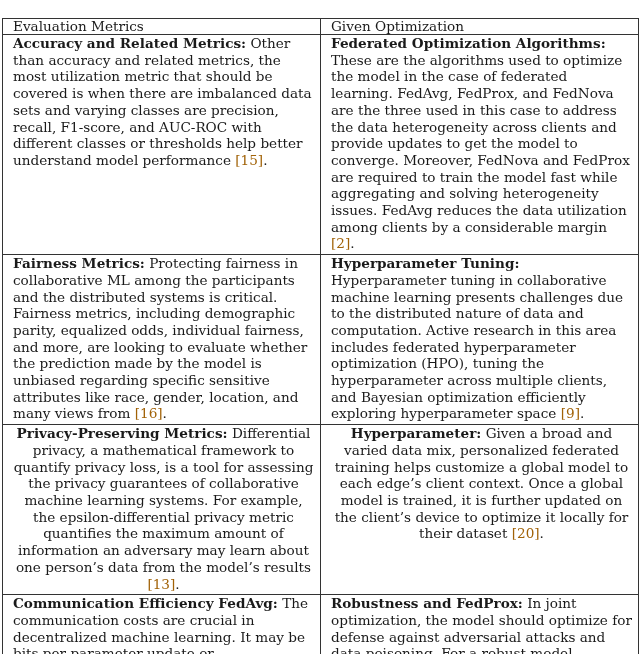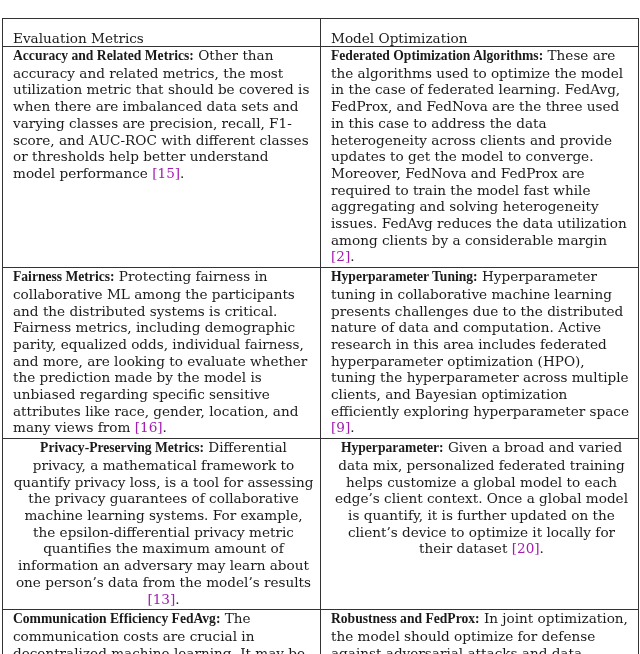--- a/index.html
+++ b/index.html
@@ -4,56 +4,56 @@
 <style>
   html, body { margin: 0; padding: 0; background: #ffffff; }
   body { width: 640px; height: 654px; overflow: hidden; position: relative;
          font-family: "DejaVu Serif", "Liberation Serif", serif; color: #1a1a1a; }
   .caption-remnant { position: absolute; top: -6px; left: 0; width: 640px; height: 12px;
          text-align: center; font-size: 12px; color: #333; overflow: hidden; }
   table.main { position: absolute; top: 18px; left: 2px; width: 636px; border-collapse: collapse;
          table-layout: fixed; }
   table.main td, table.main th { border: 1.3px solid #333; vertical-align: top; text-align: left;
          padding: 0 6px 2px 10px; font-size: 13.6px; line-height: 16.7px; }
-  table.main th { font-weight: normal; padding-top: 12px; padding-bottom: 0; height: 15px; line-height: 15px; }
-  .term { font-weight: bold; font-family: Liberation Serif, serif; }
-  .cite { color: #a21caf; }
+  table.main th { font-weight: normal; padding-top: 0; padding-bottom: 0; height: 15px; line-height: 15px; }
+  .term { font-weight: bold; }
+  .cite { color: #a16207; }
   col.c1 { width: 318px; } col.c2 { width: 318px; }
   tr.r1 td { height: 193px; }
   tr.r2 td { height: 155px; }
   tr.r3 td { height: 146px; text-align: center; }
   tr.r4 td { height: 117px; }
 </style>
 </head>
 <body>
 
 <div class="caption-remnant"></div>
 
 <table class="main">
   <colgroup>
       <col class="c1">
       <col class="c2">
     </colgroup>
   <thead>
     <tr>
       <th>Evaluation Metrics</th>
-      <th>Model Optimization</th>
+      <th>Given Optimization</th>
     </tr>
   </thead>
   <tbody>
     <tr class="r1">
       <td><span class="term">Accuracy and Related Metrics:</span><span> Other than accuracy and related metrics, the most utilization metric that should be covered is when there are imbalanced data sets and varying classes are precision, recall, F1-score, and AUC-ROC with different classes or thresholds help better understand model performance </span><a class="cite">[15]</a><span>.</span></td>
       <td><span class="term">Federated Optimization Algorithms:</span><span> These are the algorithms used to optimize the model in the case of federated learning. FedAvg, FedProx, and FedNova are the three used in this case to address the data heterogeneity across clients and provide updates to get the model to converge. Moreover, FedNova and FedProx are required to train the model fast while aggregating and solving heterogeneity issues. FedAvg reduces the data utilization among clients by a considerable margin </span><a class="cite">[2]</a><span>.</span></td>
     </tr>
     <tr class="r2">
       <td><span class="term">Fairness Metrics:</span><span> Protecting fairness in collaborative ML among the participants and the distributed systems is critical. Fairness metrics, including demographic parity, equalized odds, individual fairness, and more, are looking to evaluate whether the prediction made by the model is unbiased regarding specific sensitive attributes like race, gender, location, and many views from </span><a class="cite">[16]</a><span>.</span></td>
       <td><span class="term">Hyperparameter Tuning:</span><span> Hyperparameter tuning in collaborative machine learning presents challenges due to the distributed nature of data and computation. Active research in this area includes federated hyperparameter optimization (HPO), tuning the hyperparameter across multiple clients, and Bayesian optimization efficiently exploring hyperparameter space </span><a class="cite">[9]</a><span>.</span></td>
     </tr>
     <tr class="r3">
       <td><span class="term">Privacy-Preserving Metrics:</span><span> Differential privacy, a mathematical framework to quantify privacy loss, is a tool for assessing the privacy guarantees of collaborative machine learning systems. For example, the epsilon-differential privacy metric quantifies the maximum amount of information an adversary may learn about one person’s data from the model’s results </span><a class="cite">[13]</a><span>.</span></td>
-      <td><span class="term">Hyperparameter:</span><span> Given a broad and varied data mix, personalized federated training helps customize a global model to each edge’s client context. Once a global model is quantify, it is further updated on the client’s device to optimize it locally for their dataset </span><a class="cite">[20]</a><span>.</span></td>
+      <td><span class="term">Hyperparameter:</span><span> Given a broad and varied data mix, personalized federated training helps customize a global model to each edge’s client context. Once a global model is trained, it is further updated on the client’s device to optimize it locally for their dataset </span><a class="cite">[20]</a><span>.</span></td>
     </tr>
     <tr class="r4">
       <td><span class="term">Communication Efficiency FedAvg:</span><span> The communication costs are crucial in decentralized machine learning. It may be bits per parameter update or communication step metrics to evaluate and optimize ML algorithm efficiency in these configurations </span></td>
       <td><span class="term">Robustness and FedProx:</span><span> In joint optimization, the model should optimize for defense against adversarial attacks and data poisoning. For a robust model, adversarial training or robust aggregation will help mitigate the effects of compromised components </span></td>
     </tr>
   </tbody>
 </table>
 
 </body></html>

